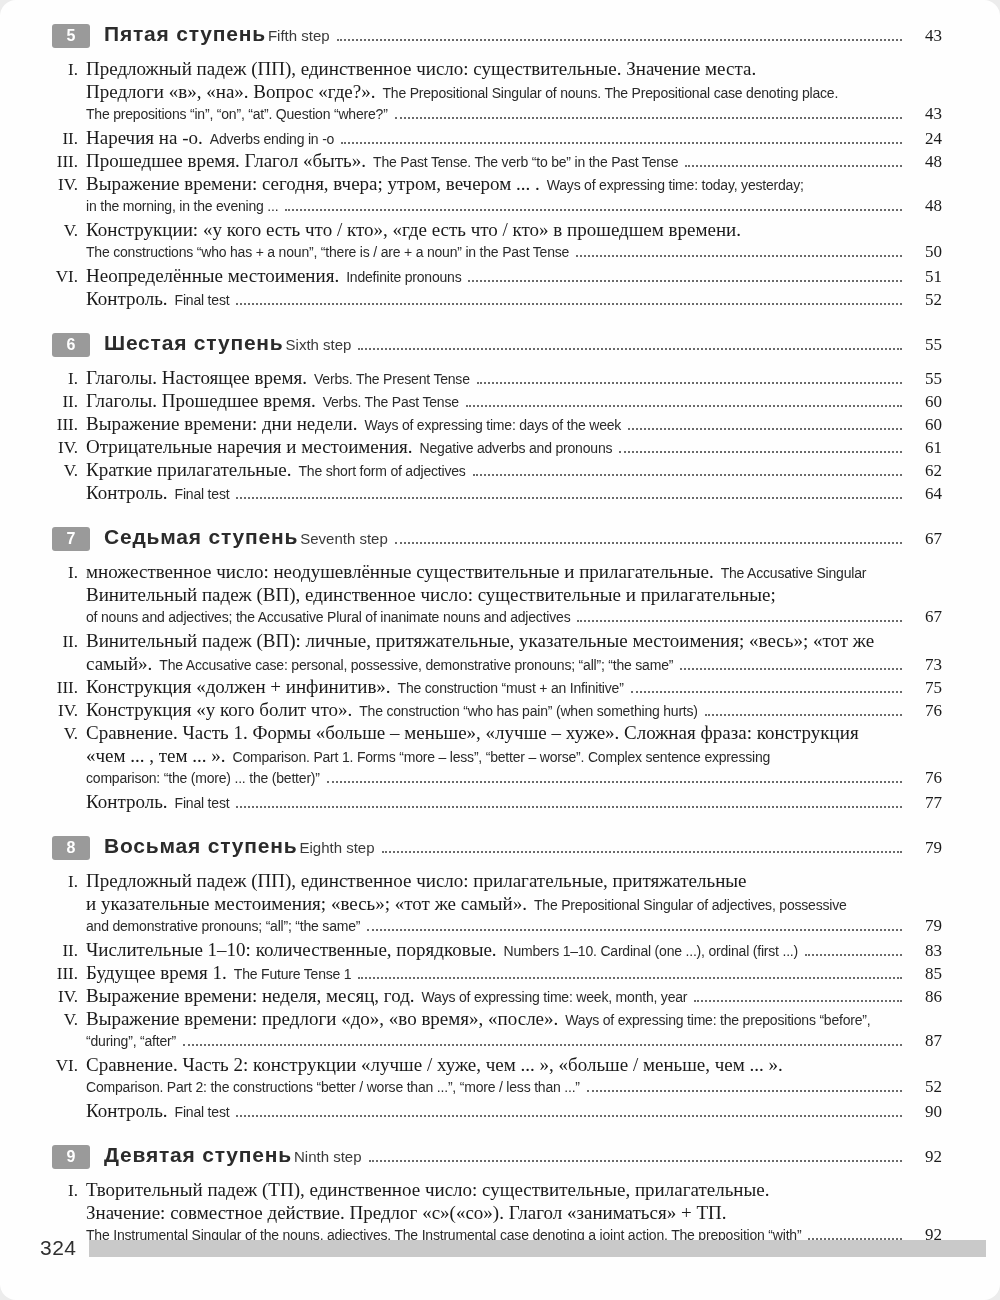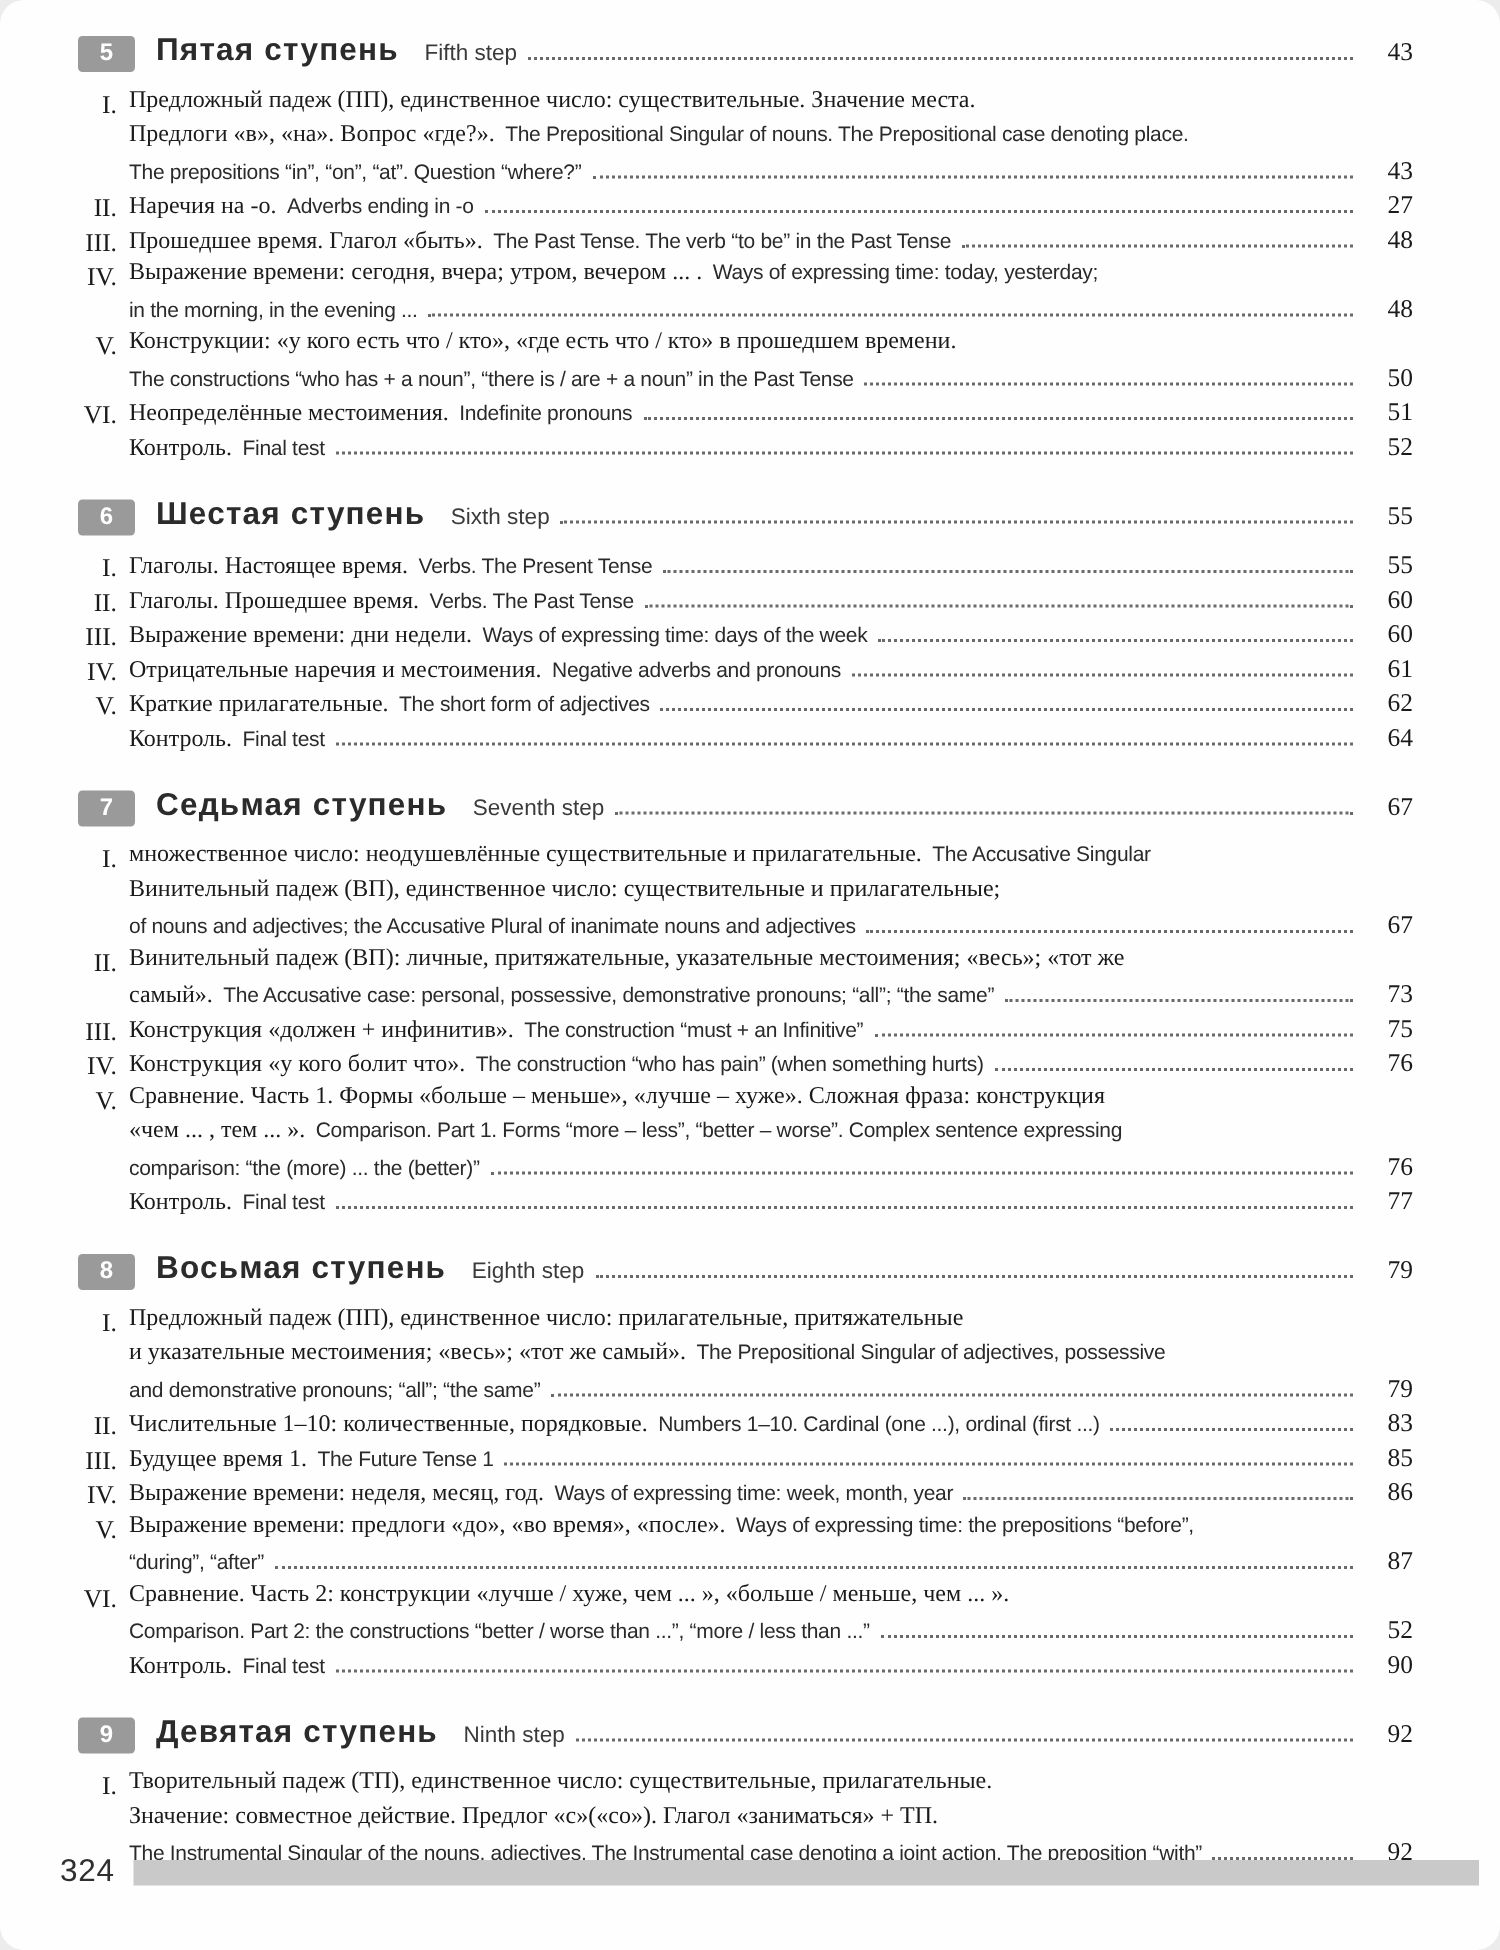--- a/index.html
+++ b/index.html
@@ -32,21 +32,21 @@
     flex:0 0 auto;
   }
   .t-ru{
     font-family:"Liberation Sans",sans-serif;
     font-weight:bold;font-size:21px;letter-spacing:0.8px;
     color:#2b2b2b;white-space:nowrap;
   }
   .t-en{
     font-family:"Liberation Sans",sans-serif;
     font-size:15px;color:#3a3a3a;
-    margin-left:17px;white-space:nowrap;
+    margin-left:2px;white-space:nowrap;
   }
   .leader{
     flex:1 1 auto;
     border-bottom:2px dotted #6a6a6a;
     margin:0 0 4px 7px;
     min-width:12px;
   }
   .pg{
     font-family:"Liberation Serif",serif;
     font-size:17px;color:#1a1a1a;
@@ -58,21 +58,21 @@
     text-align:right;padding-right:8px;
     font-family:"Liberation Serif",serif;
     font-size:17px;line-height:23px;color:#1a1a1a;
   }
   .line{
     display:flex;align-items:baseline;
     height:23px;white-space:nowrap;overflow:hidden;
   }
   .ru{
     font-family:"Liberation Serif",serif;
-    font-size:16px;color:#1a1a1a;
+    font-size:19px;color:#1a1a1a;
   }
   .en{
     font-family:"Liberation Sans",sans-serif;
     font-size:14px;color:#2a2a2a;
     letter-spacing:-0.2px;
   }
   .ru + .en{margin-left:7px;}
   .footer{
     position:absolute;left:40px;right:14px;bottom:40px;
     display:flex;align-items:center;
@@ -113,21 +113,21 @@
             </div>
           </div>
         </div>
         <div class="item">
           <div class="num">II.</div>
           <div class="lines">
             <div class="line">
               <span class="ru">Наречия на -о.</span>
               <span class="en">Adverbs ending in -o</span>
               <span class="leader"></span>
-              <span class="pg">27</span>
+              <span class="pg">24</span>
             </div>
           </div>
         </div>
         <div class="item">
           <div class="num">III.</div>
           <div class="lines">
             <div class="line">
               <span class="ru">Прошедшее время. Глагол «быть».</span>
               <span class="en">The Past Tense. The verb “to be” in the Past Tense</span>
               <span class="leader"></span>

